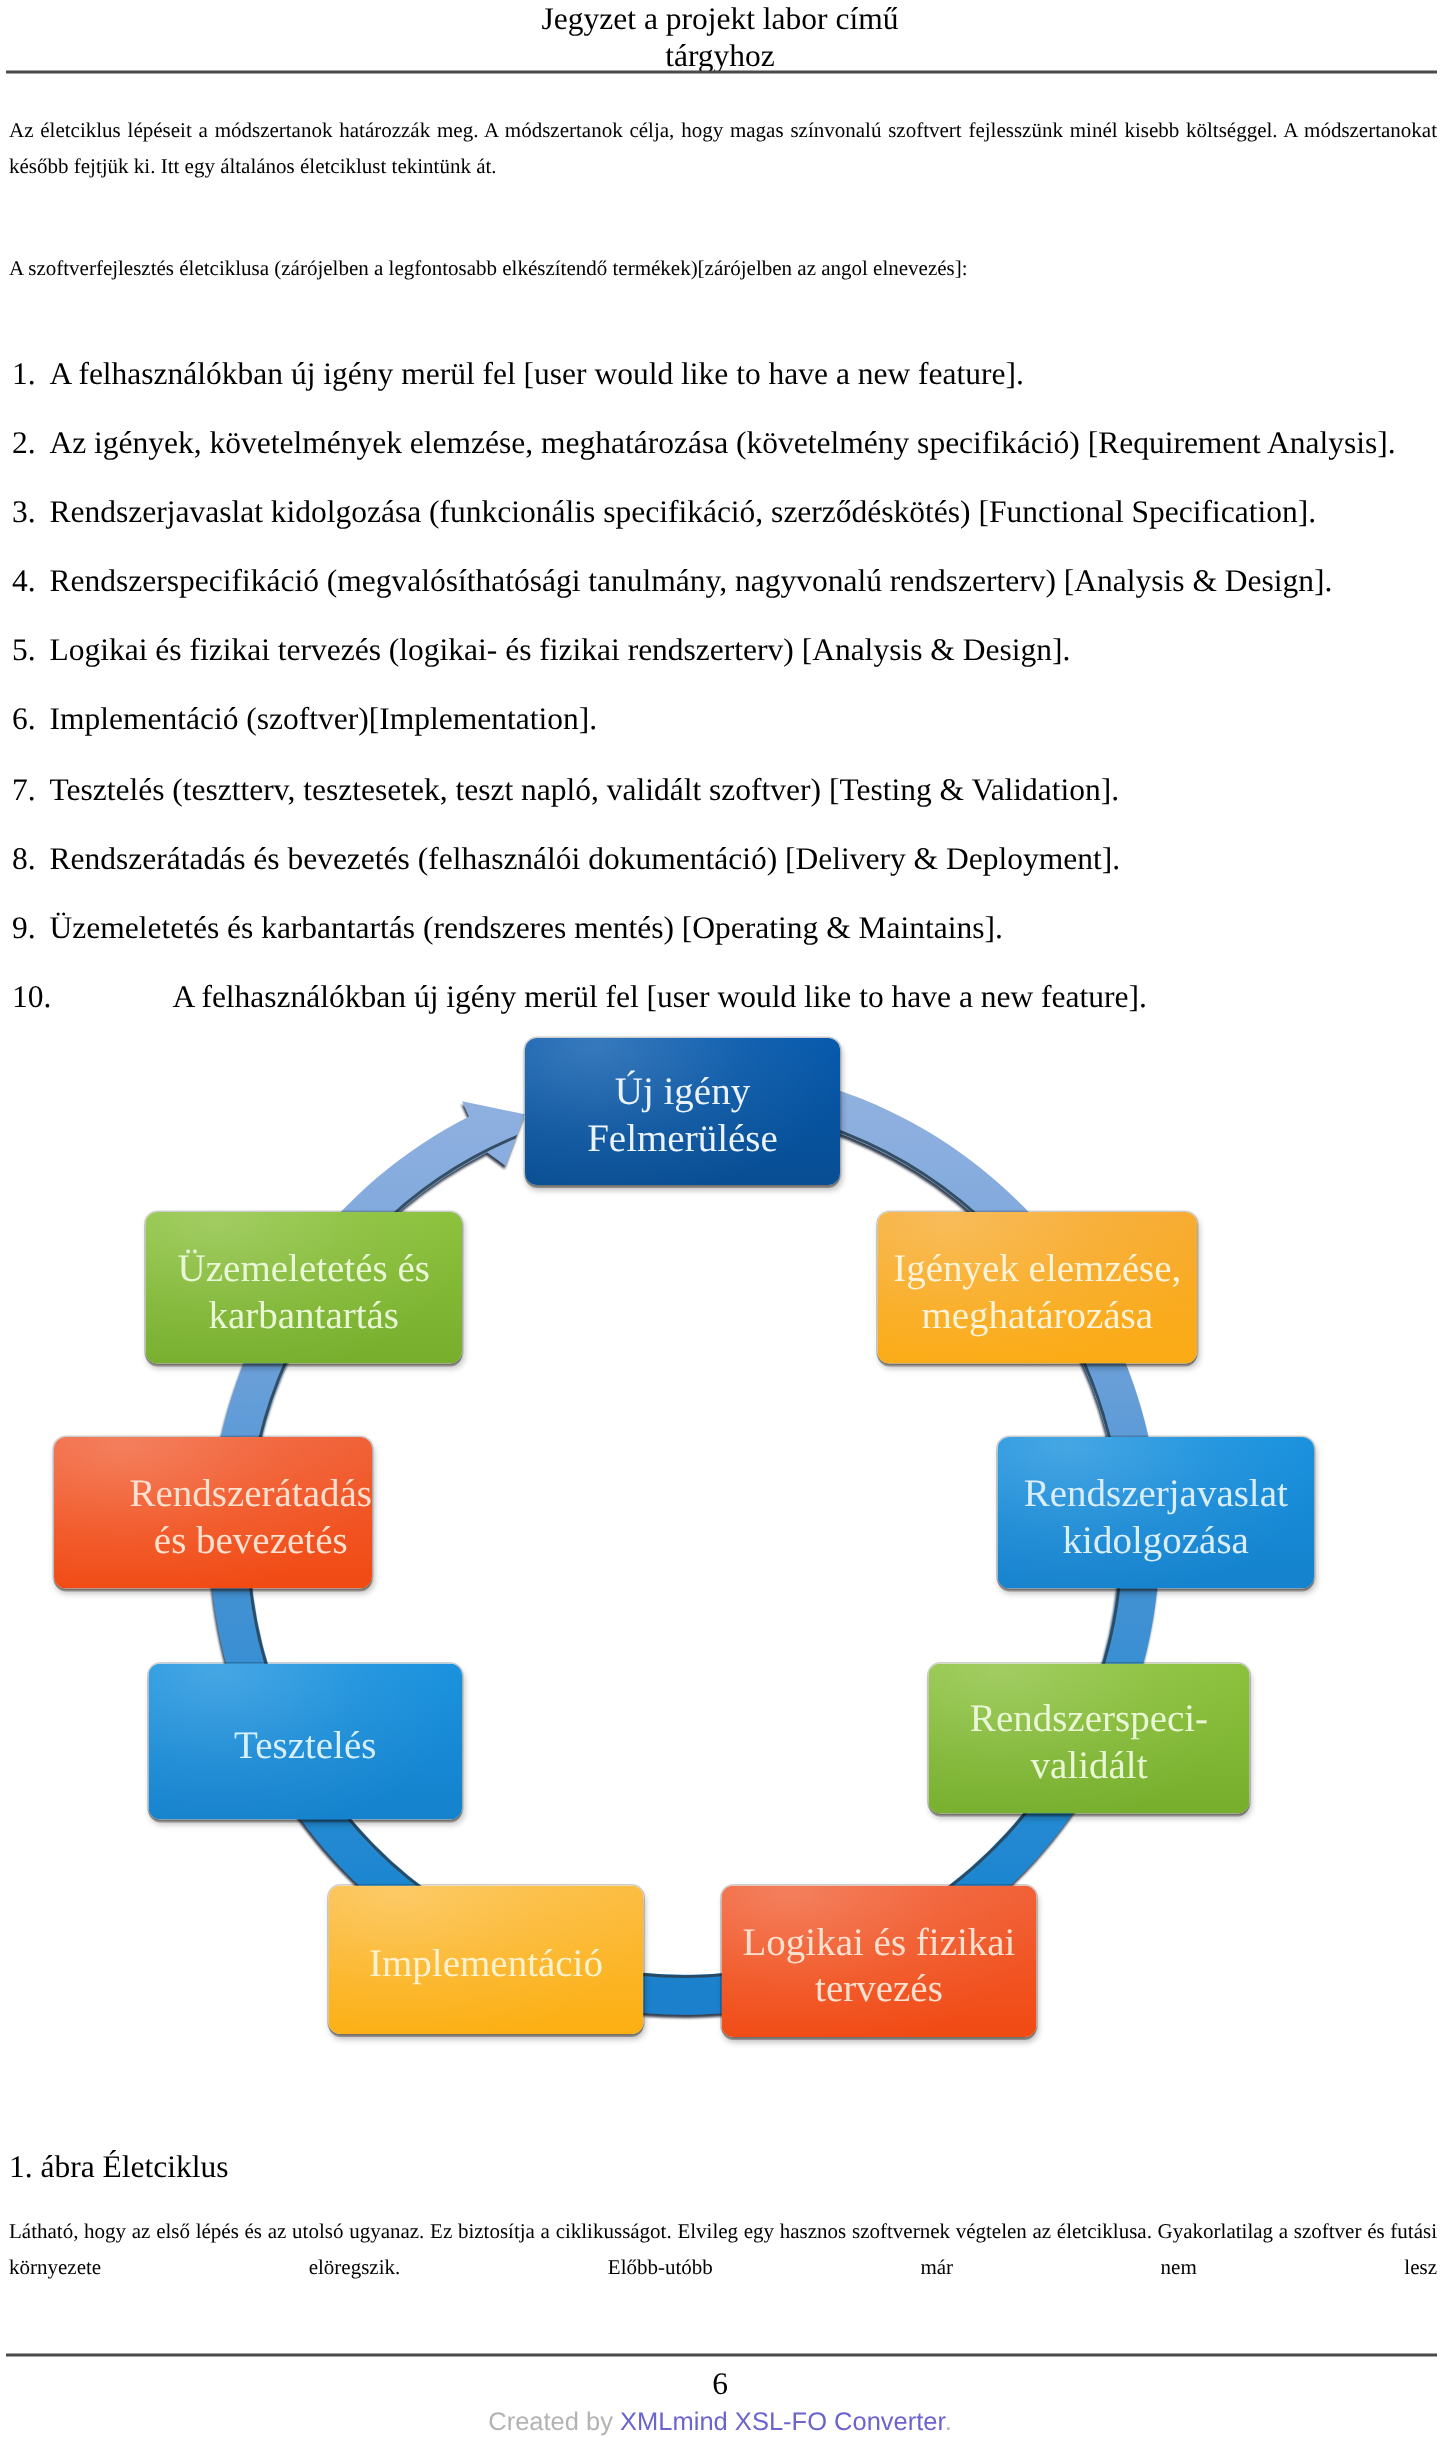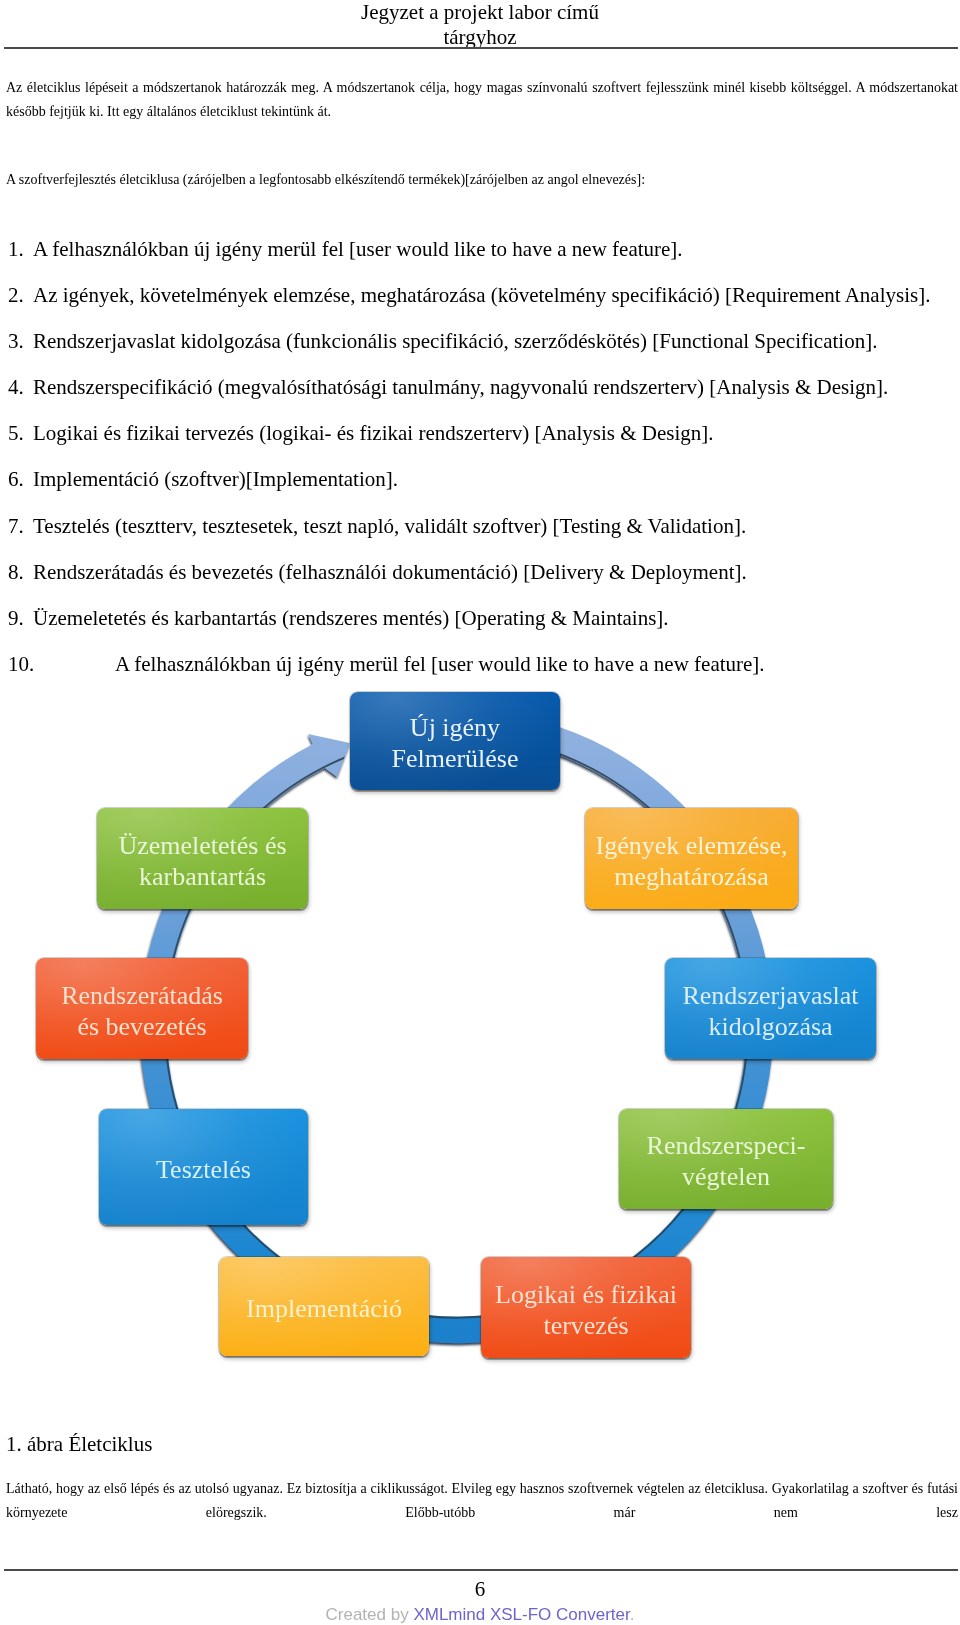--- a/index.html
+++ b/index.html
@@ -103,40 +103,40 @@
           </div>
           <div class="fbox" style="left: 585px; top: 138px; width: 213px; height: 101px; background: radial-gradient(120% 150% at 22% 6%, rgba(255, 255, 255, 0.2) 0%, rgba(255, 255, 255, 0.06) 40%, rgba(255, 255, 255, 0) 70%), linear-gradient(rgb(247, 171, 49) 0%, rgb(251, 171, 20) 100%); color: rgb(253, 243, 216);">
             <div>
               <div>Igények elemzése,</div>
               <div>meghatározása</div>
             </div>
           </div>
           <div class="fbox" style="left: 619px; top: 439px; width: 214px; height: 100px; background: radial-gradient(120% 150% at 22% 6%, rgba(255, 255, 255, 0.2) 0%, rgba(255, 255, 255, 0.06) 40%, rgba(255, 255, 255, 0) 70%), linear-gradient(rgb(139, 193, 59) 0%, rgb(119, 175, 45) 100%); color: rgb(234, 247, 215);">
             <div>
               <div>Rendszerspeci-</div>
-              <div>végtelen</div>
+              <div>validált</div>
             </div>
           </div>
           <div class="fbox" style="left: 481px; top: 587px; width: 210px; height: 101px; background: radial-gradient(120% 150% at 22% 6%, rgba(255, 255, 255, 0.2) 0%, rgba(255, 255, 255, 0.06) 40%, rgba(255, 255, 255, 0) 70%), linear-gradient(rgb(241, 96, 54) 0%, rgb(241, 74, 19) 100%); color: rgb(253, 224, 207);">
             <div>
               <div>Logikai és fizikai</div>
               <div>tervezés</div>
             </div>
           </div>
           <div class="fbox" style="left: 219px; top: 587px; width: 210px; height: 99px; background: radial-gradient(120% 150% at 22% 6%, rgba(255, 255, 255, 0.2) 0%, rgba(255, 255, 255, 0.06) 40%, rgba(255, 255, 255, 0) 70%), linear-gradient(rgb(252, 189, 65) 0%, rgb(252, 175, 18) 100%); color: rgb(253, 242, 207);">
             <div>
               <div>Implementáció</div>
             </div>
           </div>
-          <div class="fbox" style="left: 99px; top: 439px; width: 209px; height: 116px; background: radial-gradient(120% 150% at 22% 6%, rgba(255, 255, 255, 0.2) 0%, rgba(255, 255, 255, 0.06) 40%, rgba(255, 255, 255, 0) 70%), linear-gradient(rgb(24, 145, 222) 0%, rgb(21, 130, 205) 100%); color: rgb(214, 240, 253);">
+          <div class="fbox" style="left: 99px; top: 439px; width: 209px; height: 104px; background: radial-gradient(120% 150% at 22% 6%, rgba(255, 255, 255, 0.2) 0%, rgba(255, 255, 255, 0.06) 40%, rgba(255, 255, 255, 0) 70%), linear-gradient(rgb(24, 145, 222) 0%, rgb(21, 130, 205) 100%); color: rgb(214, 240, 253);">
             <div>
               <div>Tesztelés</div>
             </div>
           </div>
-          <div class="fbox" style="left: 36px; top: 288px; width: 212px; height: 101px; background: radial-gradient(120% 150% at 22% 6%, rgba(255, 255, 255, 0.2) 0%, rgba(255, 255, 255, 0.06) 40%, rgba(255, 255, 255, 0) 70%), linear-gradient(rgb(241, 96, 54) 0%, rgb(241, 74, 19) 100%); color: rgb(253, 224, 207);">
+          <div class="fbox" style="left: 36px; top: 288px; width: 212px; height: 101px; background: radial-gradient(120% 150% at 22% 6%, rgba(255, 255, 255, 0.2) 0%, rgba(255, 255, 255, 0.06) 40%, rgba(255, 255, 255, 0) 70%), linear-gradient(rgb(241, 96, 54) 0%, rgb(241, 74, 19) 100%); color: rgb(253, 224, 207); justify-content: flex-end;">
             <div>
               <div>Rendszerátadás</div>
               <div>és bevezetés</div>
             </div>
           </div>
           <div class="fbox" style="left: 97px; top: 138px; width: 211px; height: 101px; background: radial-gradient(120% 150% at 22% 6%, rgba(255, 255, 255, 0.2) 0%, rgba(255, 255, 255, 0.06) 40%, rgba(255, 255, 255, 0) 70%), linear-gradient(rgb(139, 193, 59) 0%, rgb(119, 175, 45) 100%); color: rgb(234, 247, 215);">
             <div>
               <div>Üzemeletetés és</div>
               <div>karbantartás</div>
             </div>

